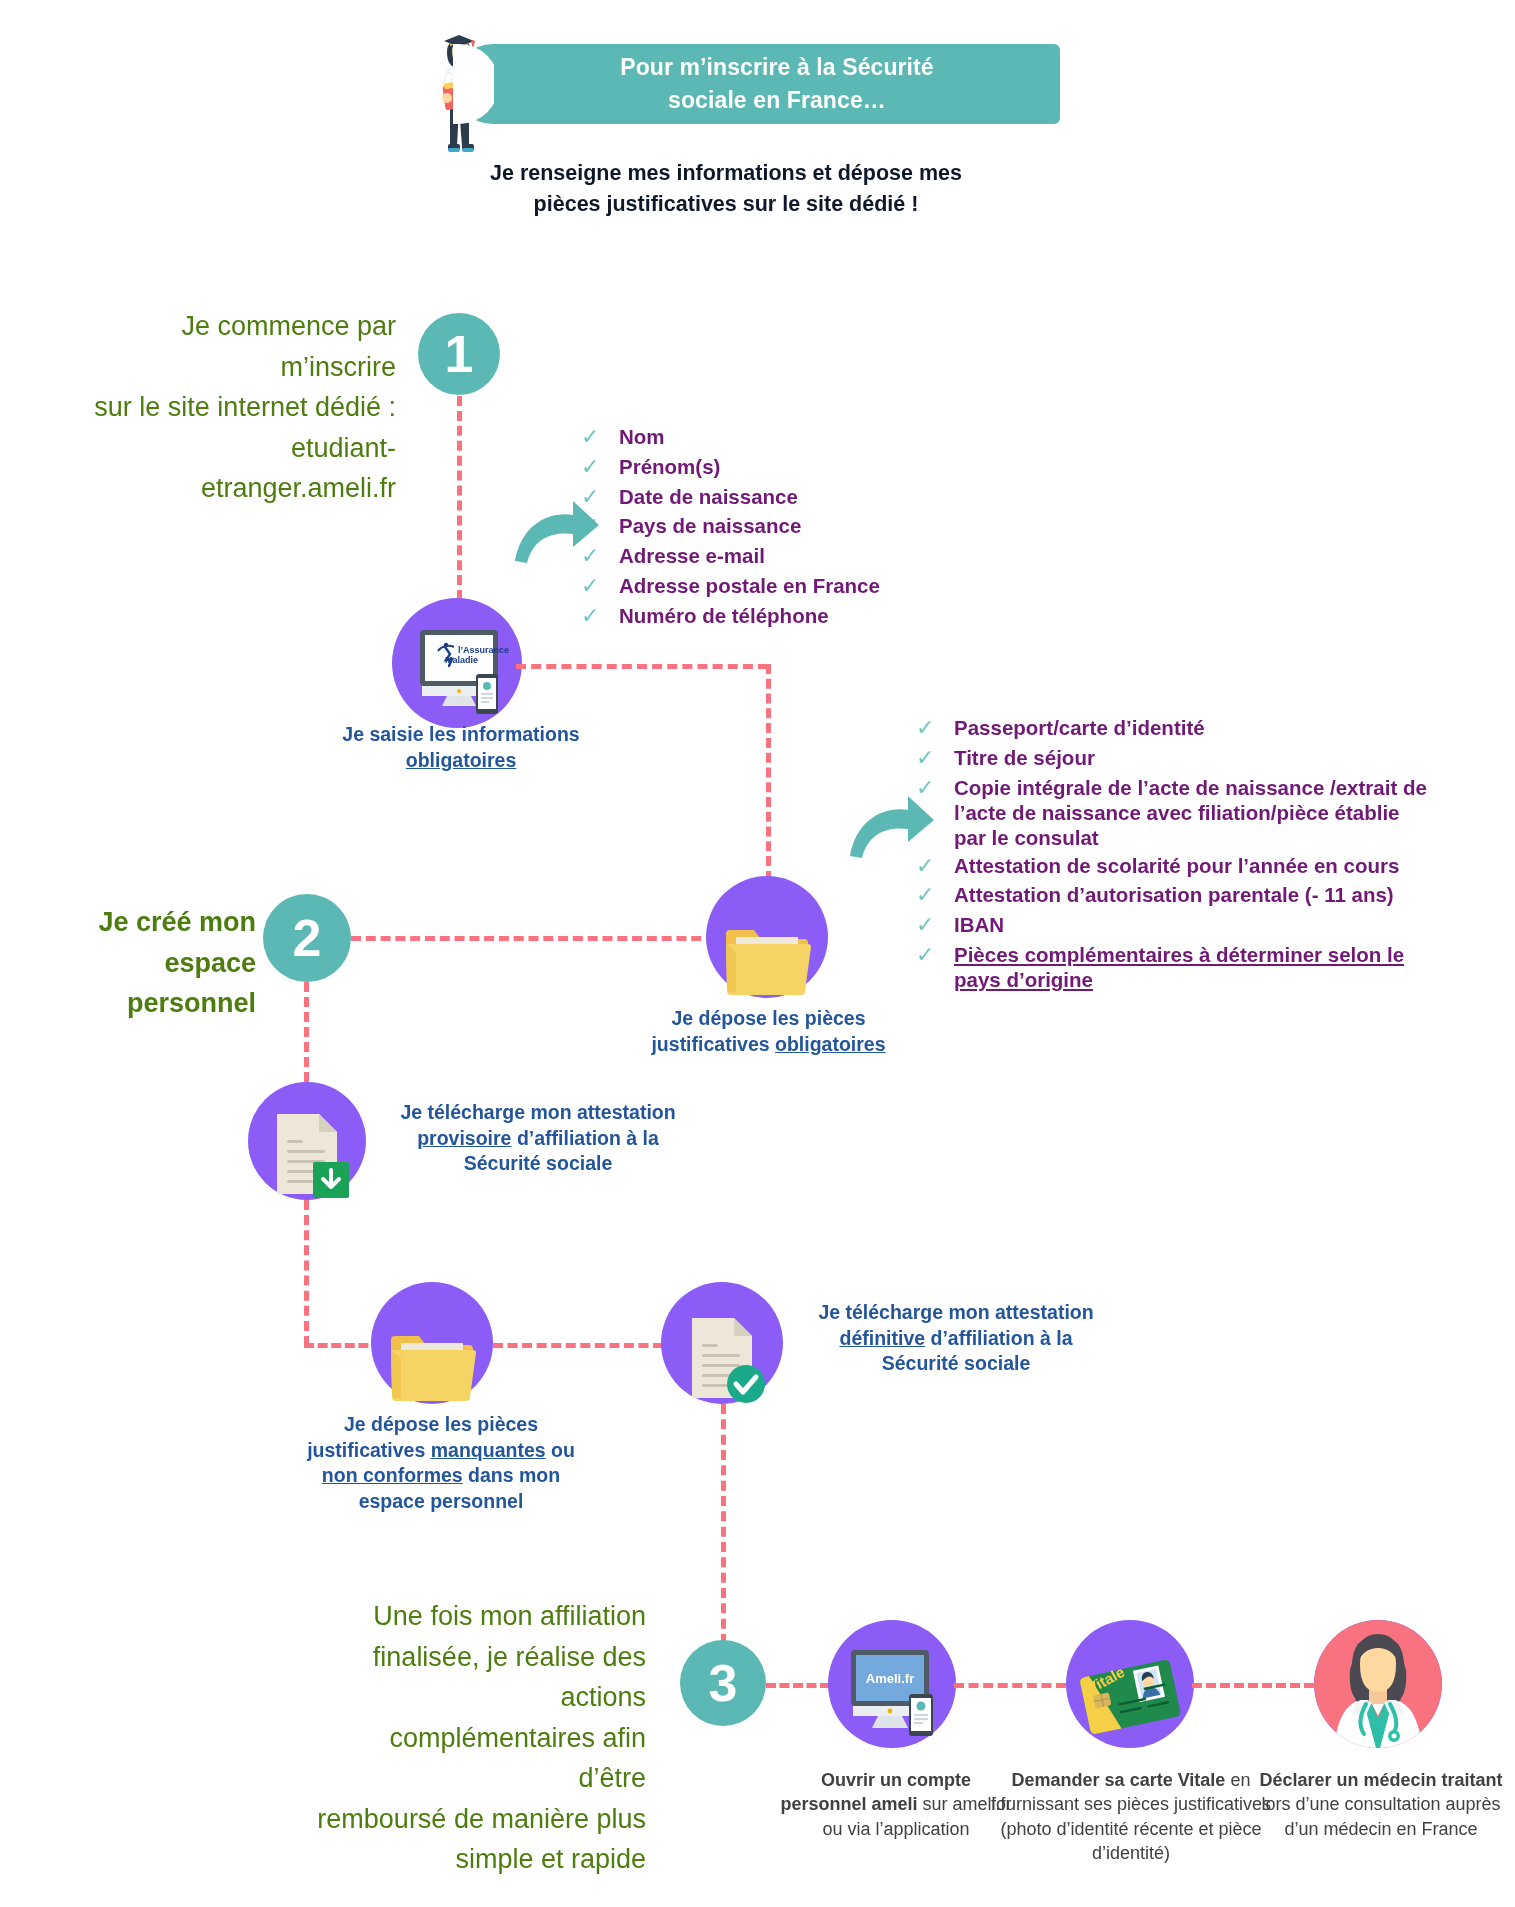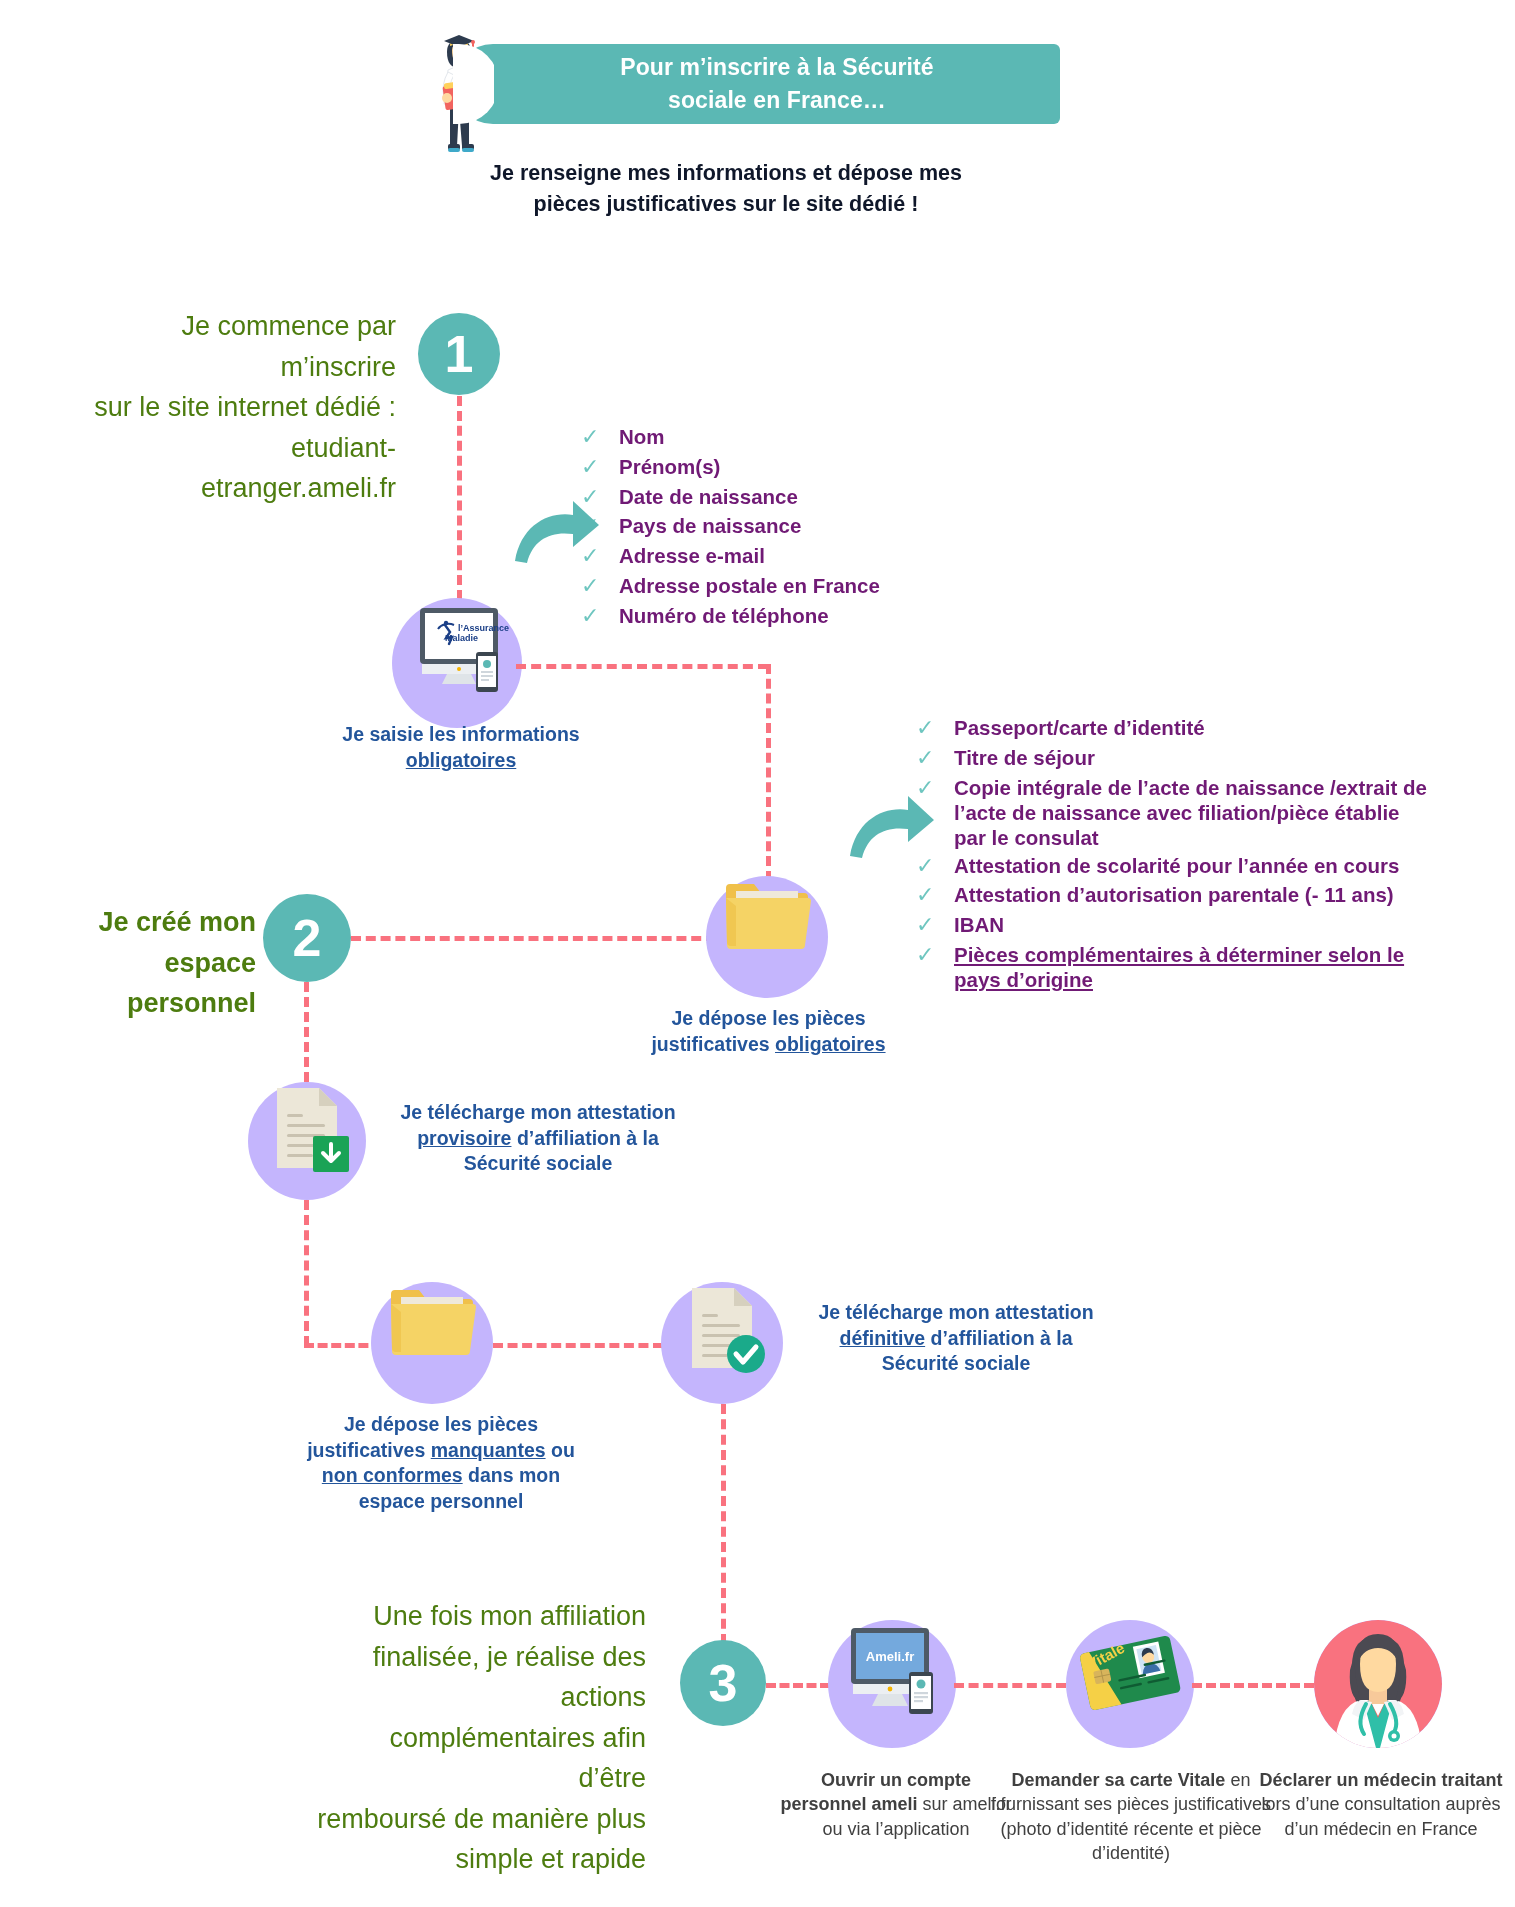--- a/index.html
+++ b/index.html
@@ -60,22 +60,22 @@
   #note-step1{left:60px;top:306px;width:320px;}
   #note-step2{left:0px;top:902px;width:240px;font-weight:bold;}
   #note-step3{left:300px;top:1596px;width:330px;text-align:right;}
 
   
   .dash-v{border-left:5px dashed #f9727f;position:absolute;}
   .dash-h{border-top:5px dashed #f9727f;position:absolute;}
 
   
   .icon-circle{
-    border-radius:50%;background:#c4b5fd;position:absolute;
-    display:flex;align-items:flex-start;justify-content:center;
+    border-radius:50%;background:#8b5cf6;position:absolute;
+    display:flex;align-items:flex-end;justify-content:center;
   }
 
   
   .check-list{position:absolute;}
   .check-row{display:flex;align-items:flex-start;margin-bottom:3px;}
   .check-mark{
     width:28px;flex:0 0 28px;color:#6fc6c0;font-size:22px;line-height:1.22;
     margin-right:10px;
   }
   .check-text{

